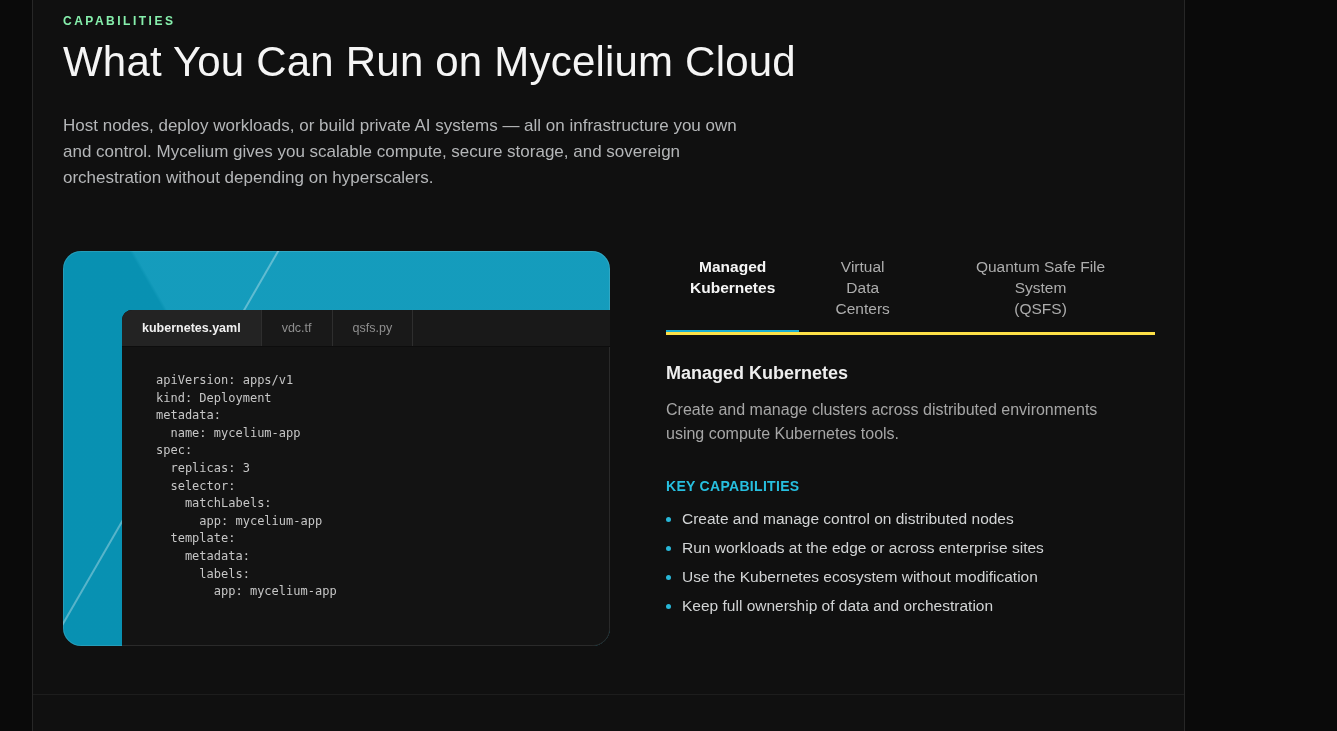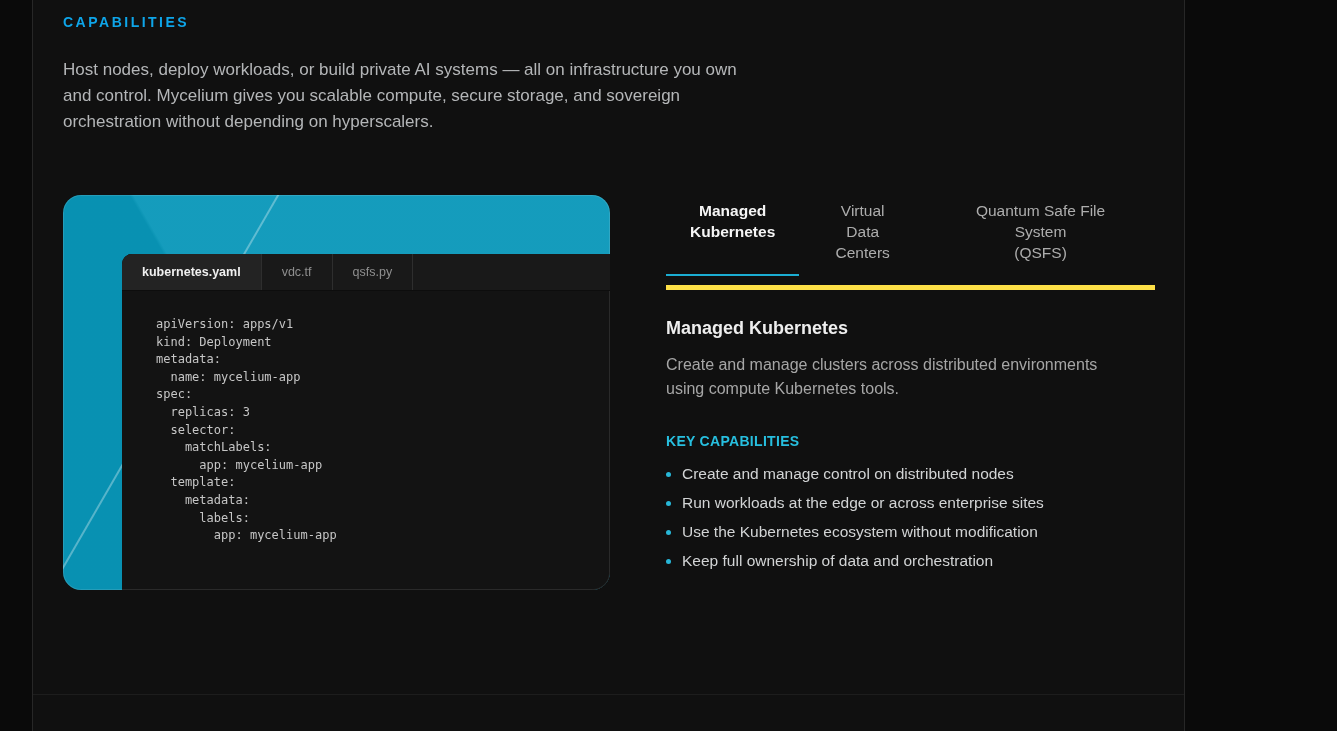--- a/index.html
+++ b/index.html
@@ -21,22 +21,22 @@
   }
   .bottom-divider {
     position: absolute;
     left: 0; right: 0; top: 694px;
     height: 1px; background: #1d1d1d;
   }
 
   
   .section-header { padding: 14px 30px 0 30px; }
   .eyebrow {
-    color: #0ea5e9;
-    font-size: 14px;
+    color: #86efac;
+    font-size: 12px;
     font-weight: bold;
     letter-spacing: 2.5px;
   }
   .page-title {
     margin: 10px 0 0 0;
     color: #f5f5f5;
     font-size: 42px;
     font-weight: 500;
     letter-spacing: 0.2px;
   }
@@ -120,22 +120,21 @@
     line-height: 17.6px;
     color: #c6c6c6;
     white-space: pre;
   }
 
   
   .details { width: 489px; flex: none; }
   .feature-tabs {
     display: flex;
     justify-content: flex-start;
-    border-bottom: 5px solid #fde047;
-    padding-bottom: 9px;
+    border-bottom: 3px solid #fde047;
   }
   .ftab {
     text-align: center;
     font-size: 15.5px;
     line-height: 21px;
     color: #adadad;
     white-space: pre-line;
     padding: 5px 24px 11px 24px;
     border-bottom: 2px solid transparent;
     cursor: pointer;
@@ -188,20 +187,21 @@
     top: -2px;
   }
 </style>
 </head>
 <body>
 
 <div class="container">
 
   <div class="section-header">
     <div class="eyebrow">CAPABILITIES</div>
+    <h1 class="page-title">What You Can Run on Mycelium Cloud</h1>
     <div class="section-desc">Host nodes, deploy workloads, or build private AI systems — all on infrastructure you own and control. Mycelium gives you scalable compute, secure storage, and sovereign orchestration without depending on hyperscalers.</div>
   </div>
 
   <div class="columns">
 
     <div class="visual">
       <div class="cyan-panel">
         <div class="cyan-sheen"></div>
         <div class="diagonal-line"></div>
         <div class="editor">

